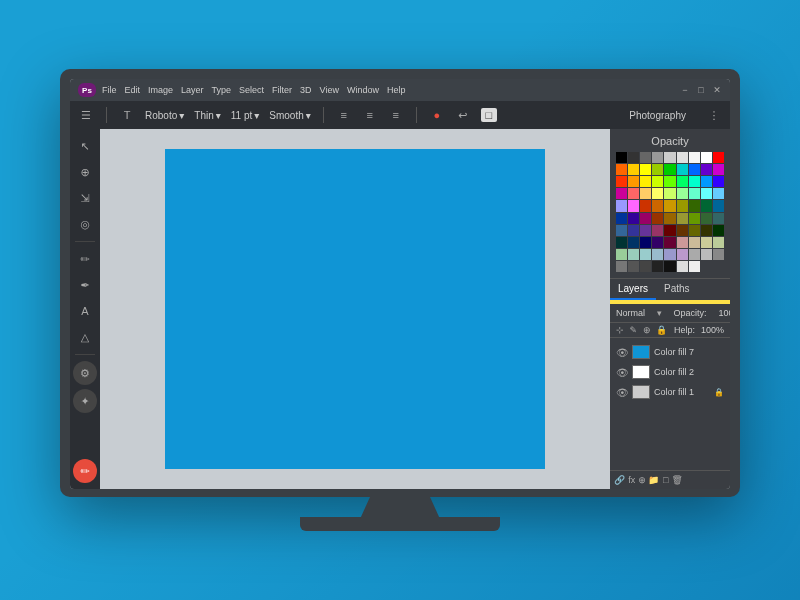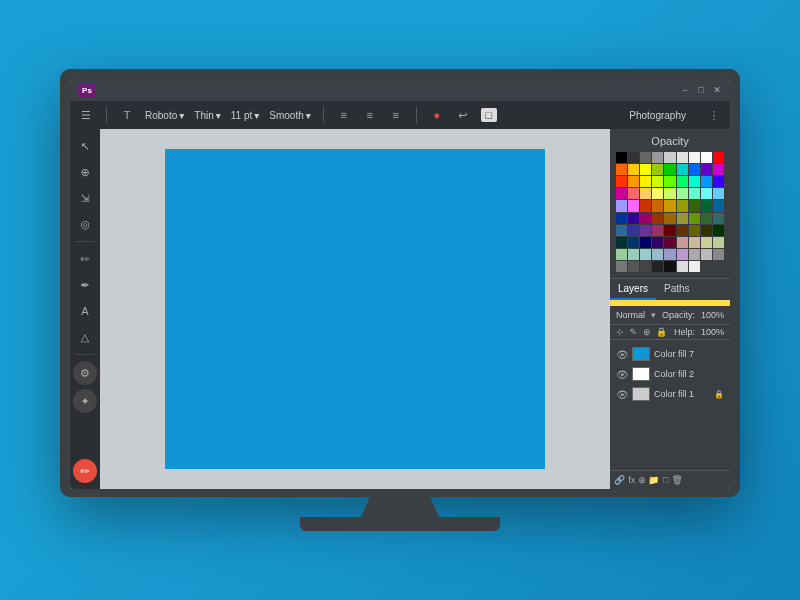--- a/index.html
+++ b/index.html
@@ -67,21 +67,21 @@
     .ps-logo {
       background: #701a75;
       color: white;
       font-size: 8px;
       font-weight: bold;
       width: 18px;
       height: 14px;
       display: flex;
       align-items: center;
       justify-content: center;
-      border-radius: 0;
+      border-radius: 6px;
     }
     .menu-items {
       display: flex;
       gap: 8px;
     }
     .menu-item {
       color: #ccc;
       font-size: 9px;
     }
     .window-controls {
@@ -243,36 +243,36 @@
     
     .layers-section {
       flex: 1;
       display: flex;
       flex-direction: column;
       border-top: 1px solid #555;
     }
     .layers-tabs {
       display: flex;
       background: #3a3d42;
-      border-bottom: 6px solid #fde047;
+      border-bottom: 4px solid #fde047;
     }
     .layer-tab {
       padding: 4px 8px;
       font-size: 10px;
       color: #ccc;
       cursor: pointer;
     }
     .layer-tab.active {
       color: #fff;
       border-bottom: 2px solid #1473e6;
     }
     .layers-controls {
       padding: 4px 6px;
       display: flex;
-      gap: 6px;
+      gap: 12px;
       align-items: center;
       border-bottom: 1px solid #555;
     }
     .ctrl-text {
       color: #ccc;
       font-size: 9px;
     }
     .ctrl-val {
       color: #ccc;
       font-size: 9px;
@@ -350,20 +350,33 @@
 <body>
 
 <div class="shadow-overlay"></div>
 
 <div class="monitor-wrapper">
   <div class="monitor">
     <div class="screen">
 
       <div class="title-bar">
         <div class="ps-logo">Ps</div>
+        <div class="menu-items">
+          <span class="menu-item">File</span>
+          <span class="menu-item">Edit</span>
+          <span class="menu-item">Image</span>
+          <span class="menu-item">Layer</span>
+          <span class="menu-item">Type</span>
+          <span class="menu-item">Select</span>
+          <span class="menu-item">Filter</span>
+          <span class="menu-item">3D</span>
+          <span class="menu-item">View</span>
+          <span class="menu-item">Window</span>
+          <span class="menu-item">Help</span>
+        </div>
         <div class="window-controls">
           <span class="win-btn">−</span>
           <span class="win-btn">□</span>
           <span class="win-btn">✕</span>
         </div>
       </div>
 
       <div class="toolbar">
         <span class="toolbar-icon">☰</span>
         <div class="toolbar-divider"></div>

